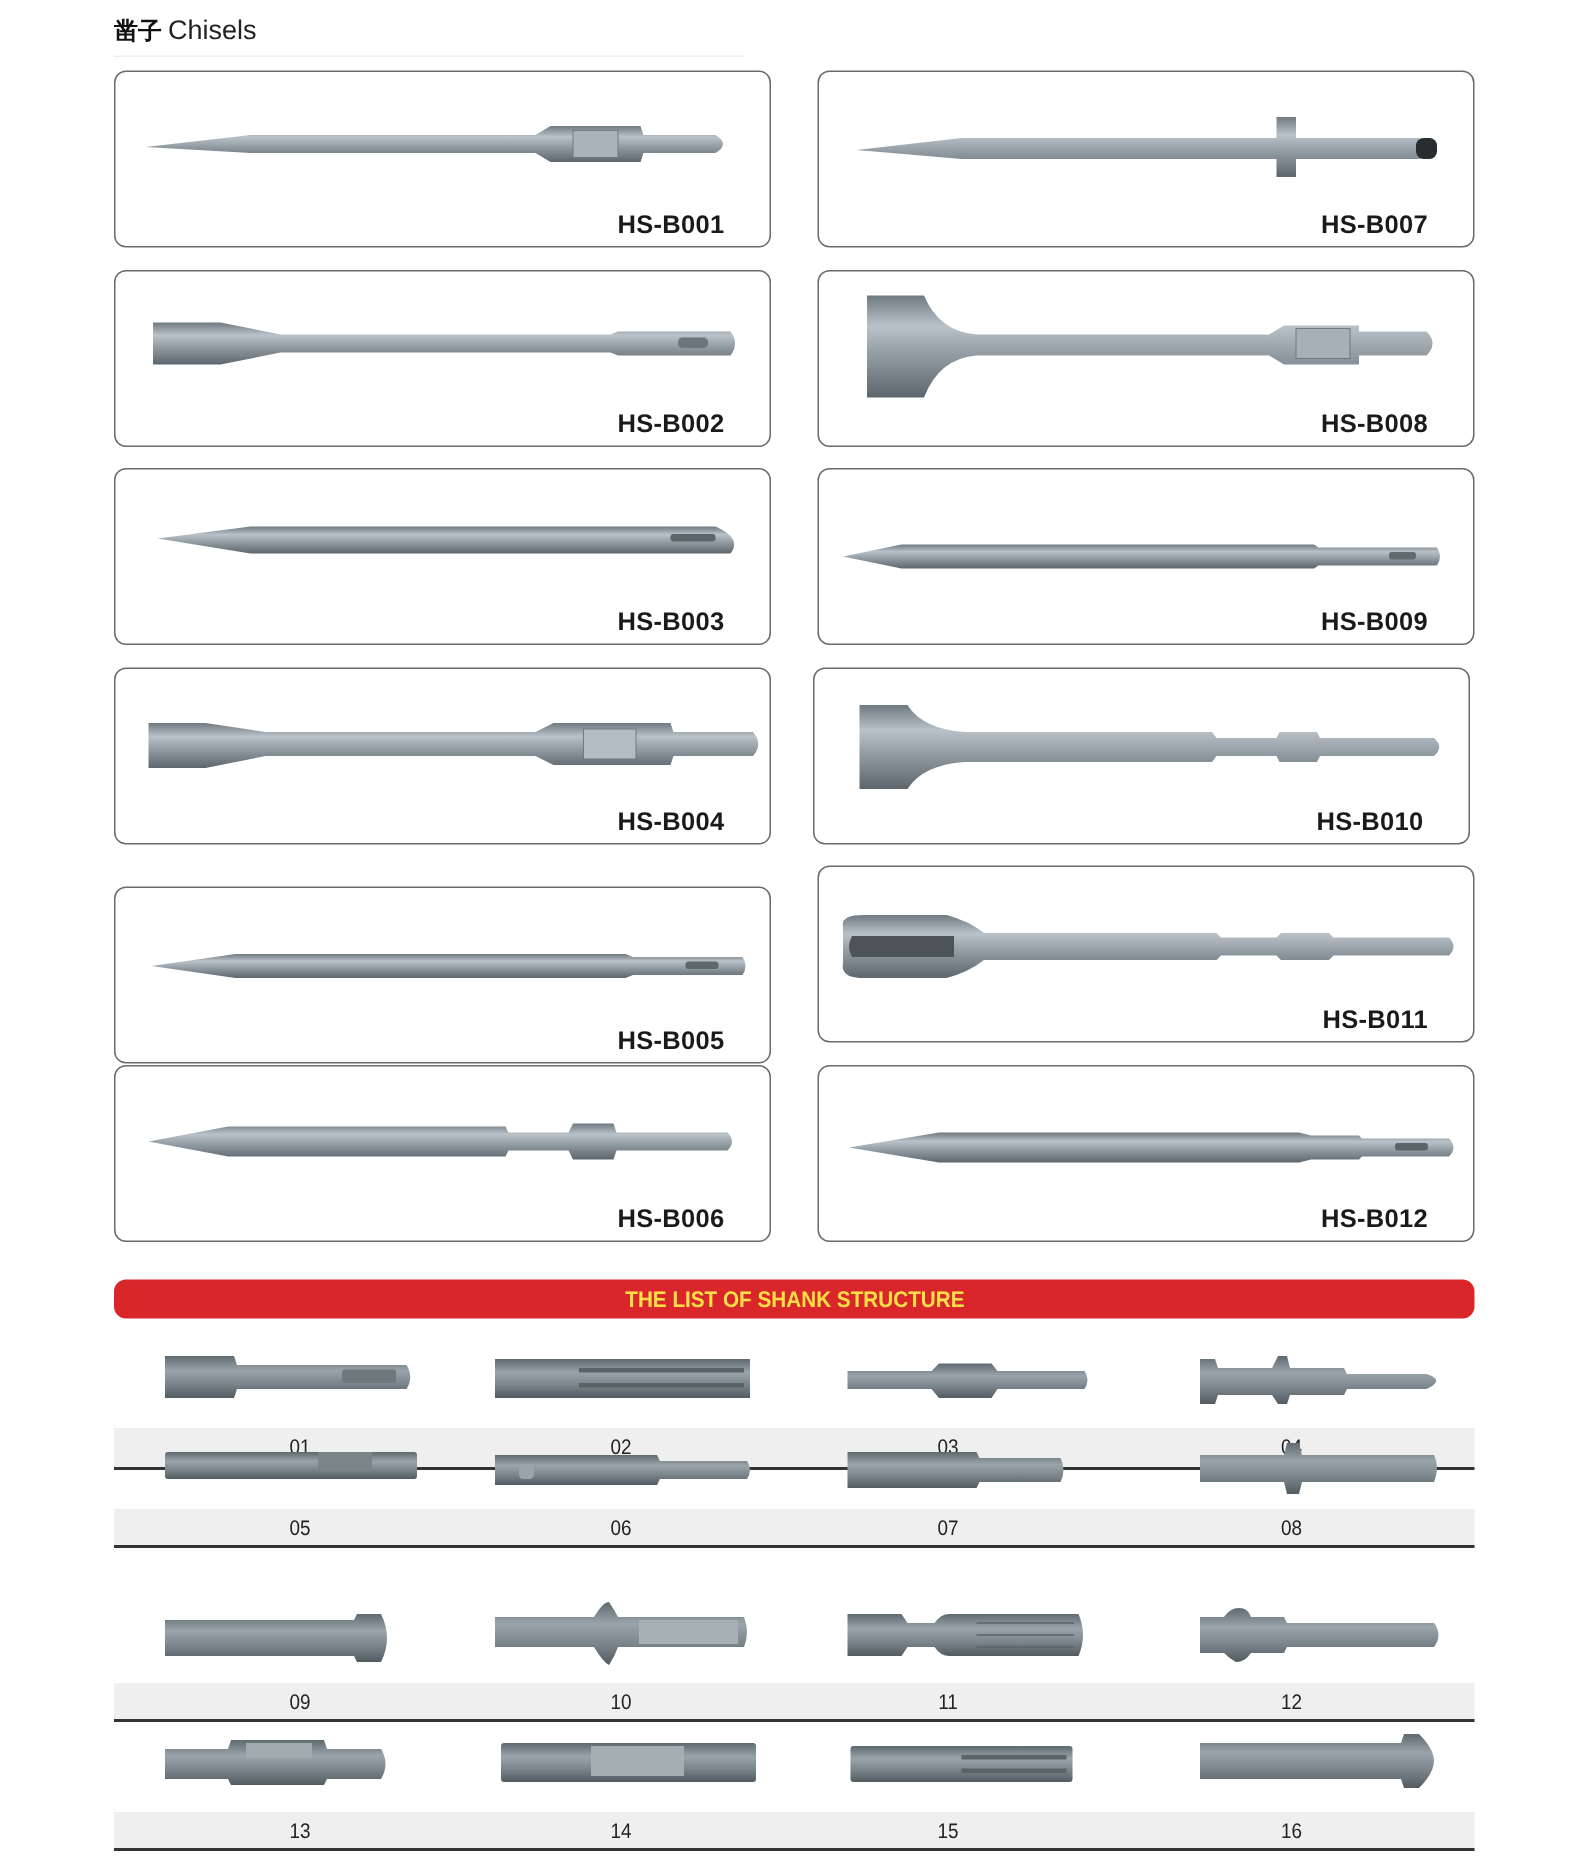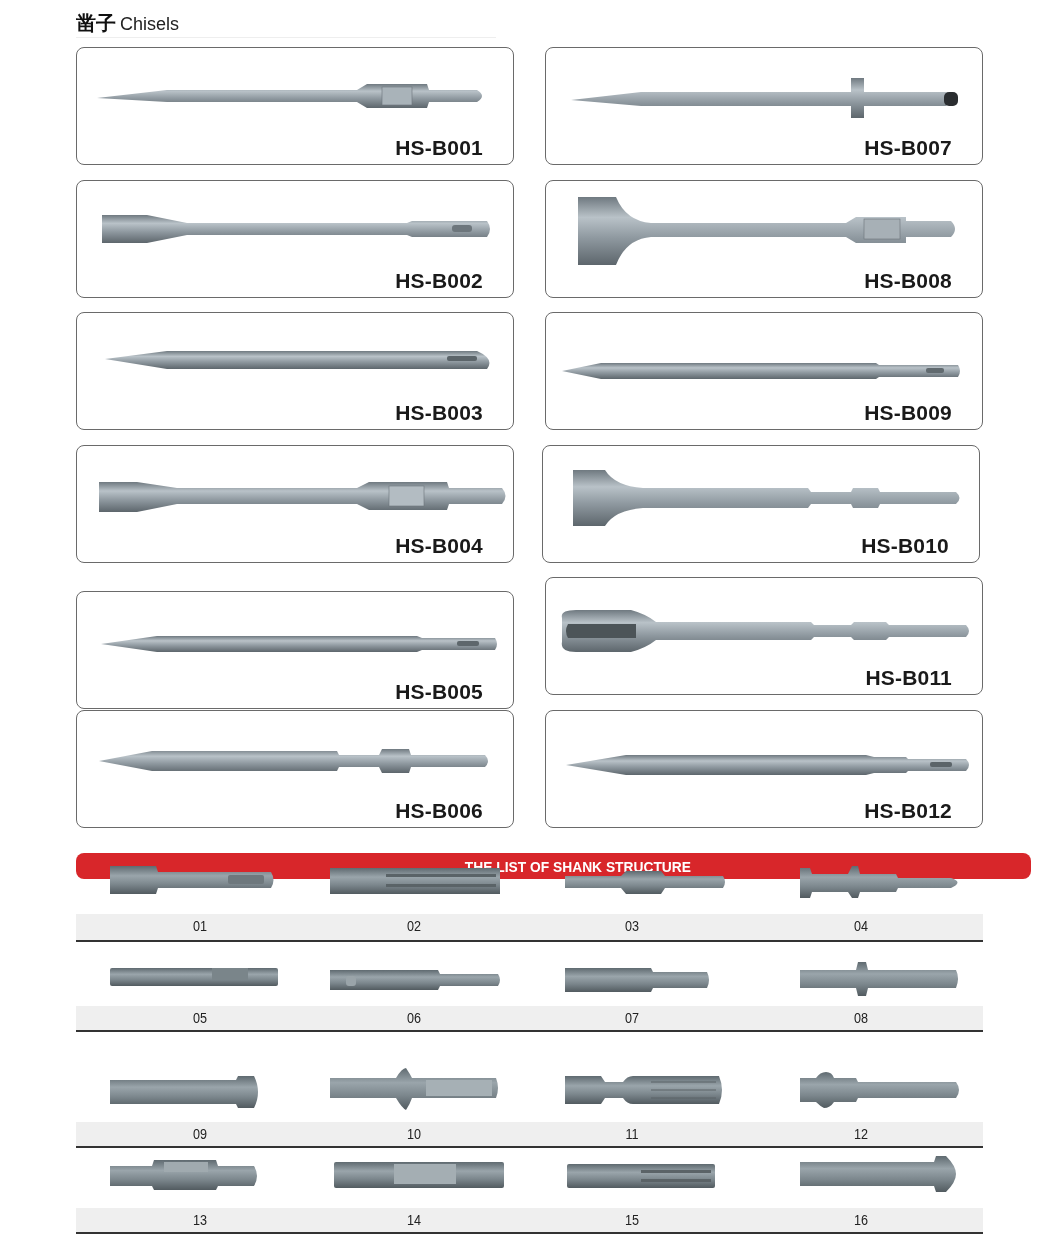--- a/index.html
+++ b/index.html
@@ -1,23 +1,23 @@
 <!DOCTYPE html>
 <html><head>
 <meta charset="utf-8">
 <style>
   html, body { margin:0; padding:0; background:#ffffff; }
   body { width:1060px; height:1241px; position:relative; overflow:hidden; font-family:"Liberation Sans", sans-serif; }
   .title { position:absolute; left:76px; top:10px; font-size:18px; color:#222; display:flex; align-items:baseline; gap:4px; }
-  .title .cn { font-family:"DejaVu Sans", sans-serif; font-weight:bold; font-size:20px; color:#111; }
+  .title .cn { font-family:"DejaVu Sans", sans-serif; font-weight:bold; font-size:16px; color:#111; }
   .title-rule { position:absolute; left:76px; top:37px; width:420px; height:1px; background:#eee; }
   .card { position:absolute; width:438px; height:118px; border:1.5px solid #6a6a6a; border-radius:8px; background:#fff; box-sizing:border-box; }
   .card svg { position:absolute; left:0; top:0; }
-  .card .code { position:absolute; right:30px; bottom:4px; font-weight:bold; font-size:21px; color:#1a1a1a; letter-spacing:0.2px; }
-  .banner { position:absolute; left:76px; top:853px; width:907px; height:26px; background:#d8262a; border-radius:8px; color:#ffffff; font-weight:bold; font-size:15px; text-align:center; line-height:27px; font-family:"Liberation Sans", sans-serif; transform-origin:center;padding-left:48px; }
+  .card .code { position:absolute; right:30px; bottom:4px; font-weight:bold; font-size:17px; color:#1a1a1a; letter-spacing:0.2px; }
+  .banner { position:absolute; left:76px; top:853px; width:907px; height:26px; background:#d8262a; border-radius:8px; color:#fde047; font-weight:bold; font-size:15px; text-align:center; line-height:27px; font-family:"Liberation Sans", sans-serif; transform-origin:center; }
   .banner span { display:inline-block; transform:scaleX(0.92); }
   .shank-row { position:absolute; left:76px; width:907px; }
   .shank-band { position:absolute; left:0; width:907px; background:#efefef; border-bottom:2px solid #333; }
   .shank-item { position:absolute; }
   .shank-label { position:absolute; font-size:14px; color:#222; width:60px; text-align:center; transform:scaleX(0.9); }
 </style>
 </head>
 <body>
 
 <svg width="0" height="0" style="position:absolute">
@@ -132,21 +132,21 @@
 <div class="card" style="left:545px;top:710px">
   <svg width="438" height="118">
     <path d="M20,54 L80,44 L320,44 L328,46 L360,46 L362,48 L420,48 Q426,54 420,60 L362,60 L360,62 L328,62 L320,64 L80,64 Z" fill="url(#steel)"></path>
     <rect x="384" y="51" width="22" height="5" rx="2" fill="#5b6469"></rect>
   </svg>
   <div class="code">HS-B012</div>
 </div>
 
 <div class="banner"><span>THE LIST OF SHANK STRUCTURE</span></div>
 
-<div class="shank-row" style="top:852px;height:90px">
+<div class="shank-row" style="top:890px;height:90px">
   <div class="shank-band" style="top:62px;height:26px"></div>
   <svg class="shank-item" style="left:30px;top:10px" width="180" height="40">
     <path d="M4,4 L50,4 L52,10 L165,10 Q170,18 165,26 L52,26 L50,32 L4,32 Z" fill="url(#steel2)"></path>
     <rect x="122" y="13" width="36" height="9" rx="2" fill="#6e787d"></rect>
   </svg>
   <svg class="shank-item" style="left:250px;top:12px" width="180" height="40">
     <rect x="4" y="4" width="170" height="26" fill="url(#steel2)"></rect>
     <rect x="60" y="10" width="110" height="3" fill="#5a6367"></rect>
     <rect x="60" y="20" width="110" height="3" fill="#5a6367"></rect>
   </svg>

